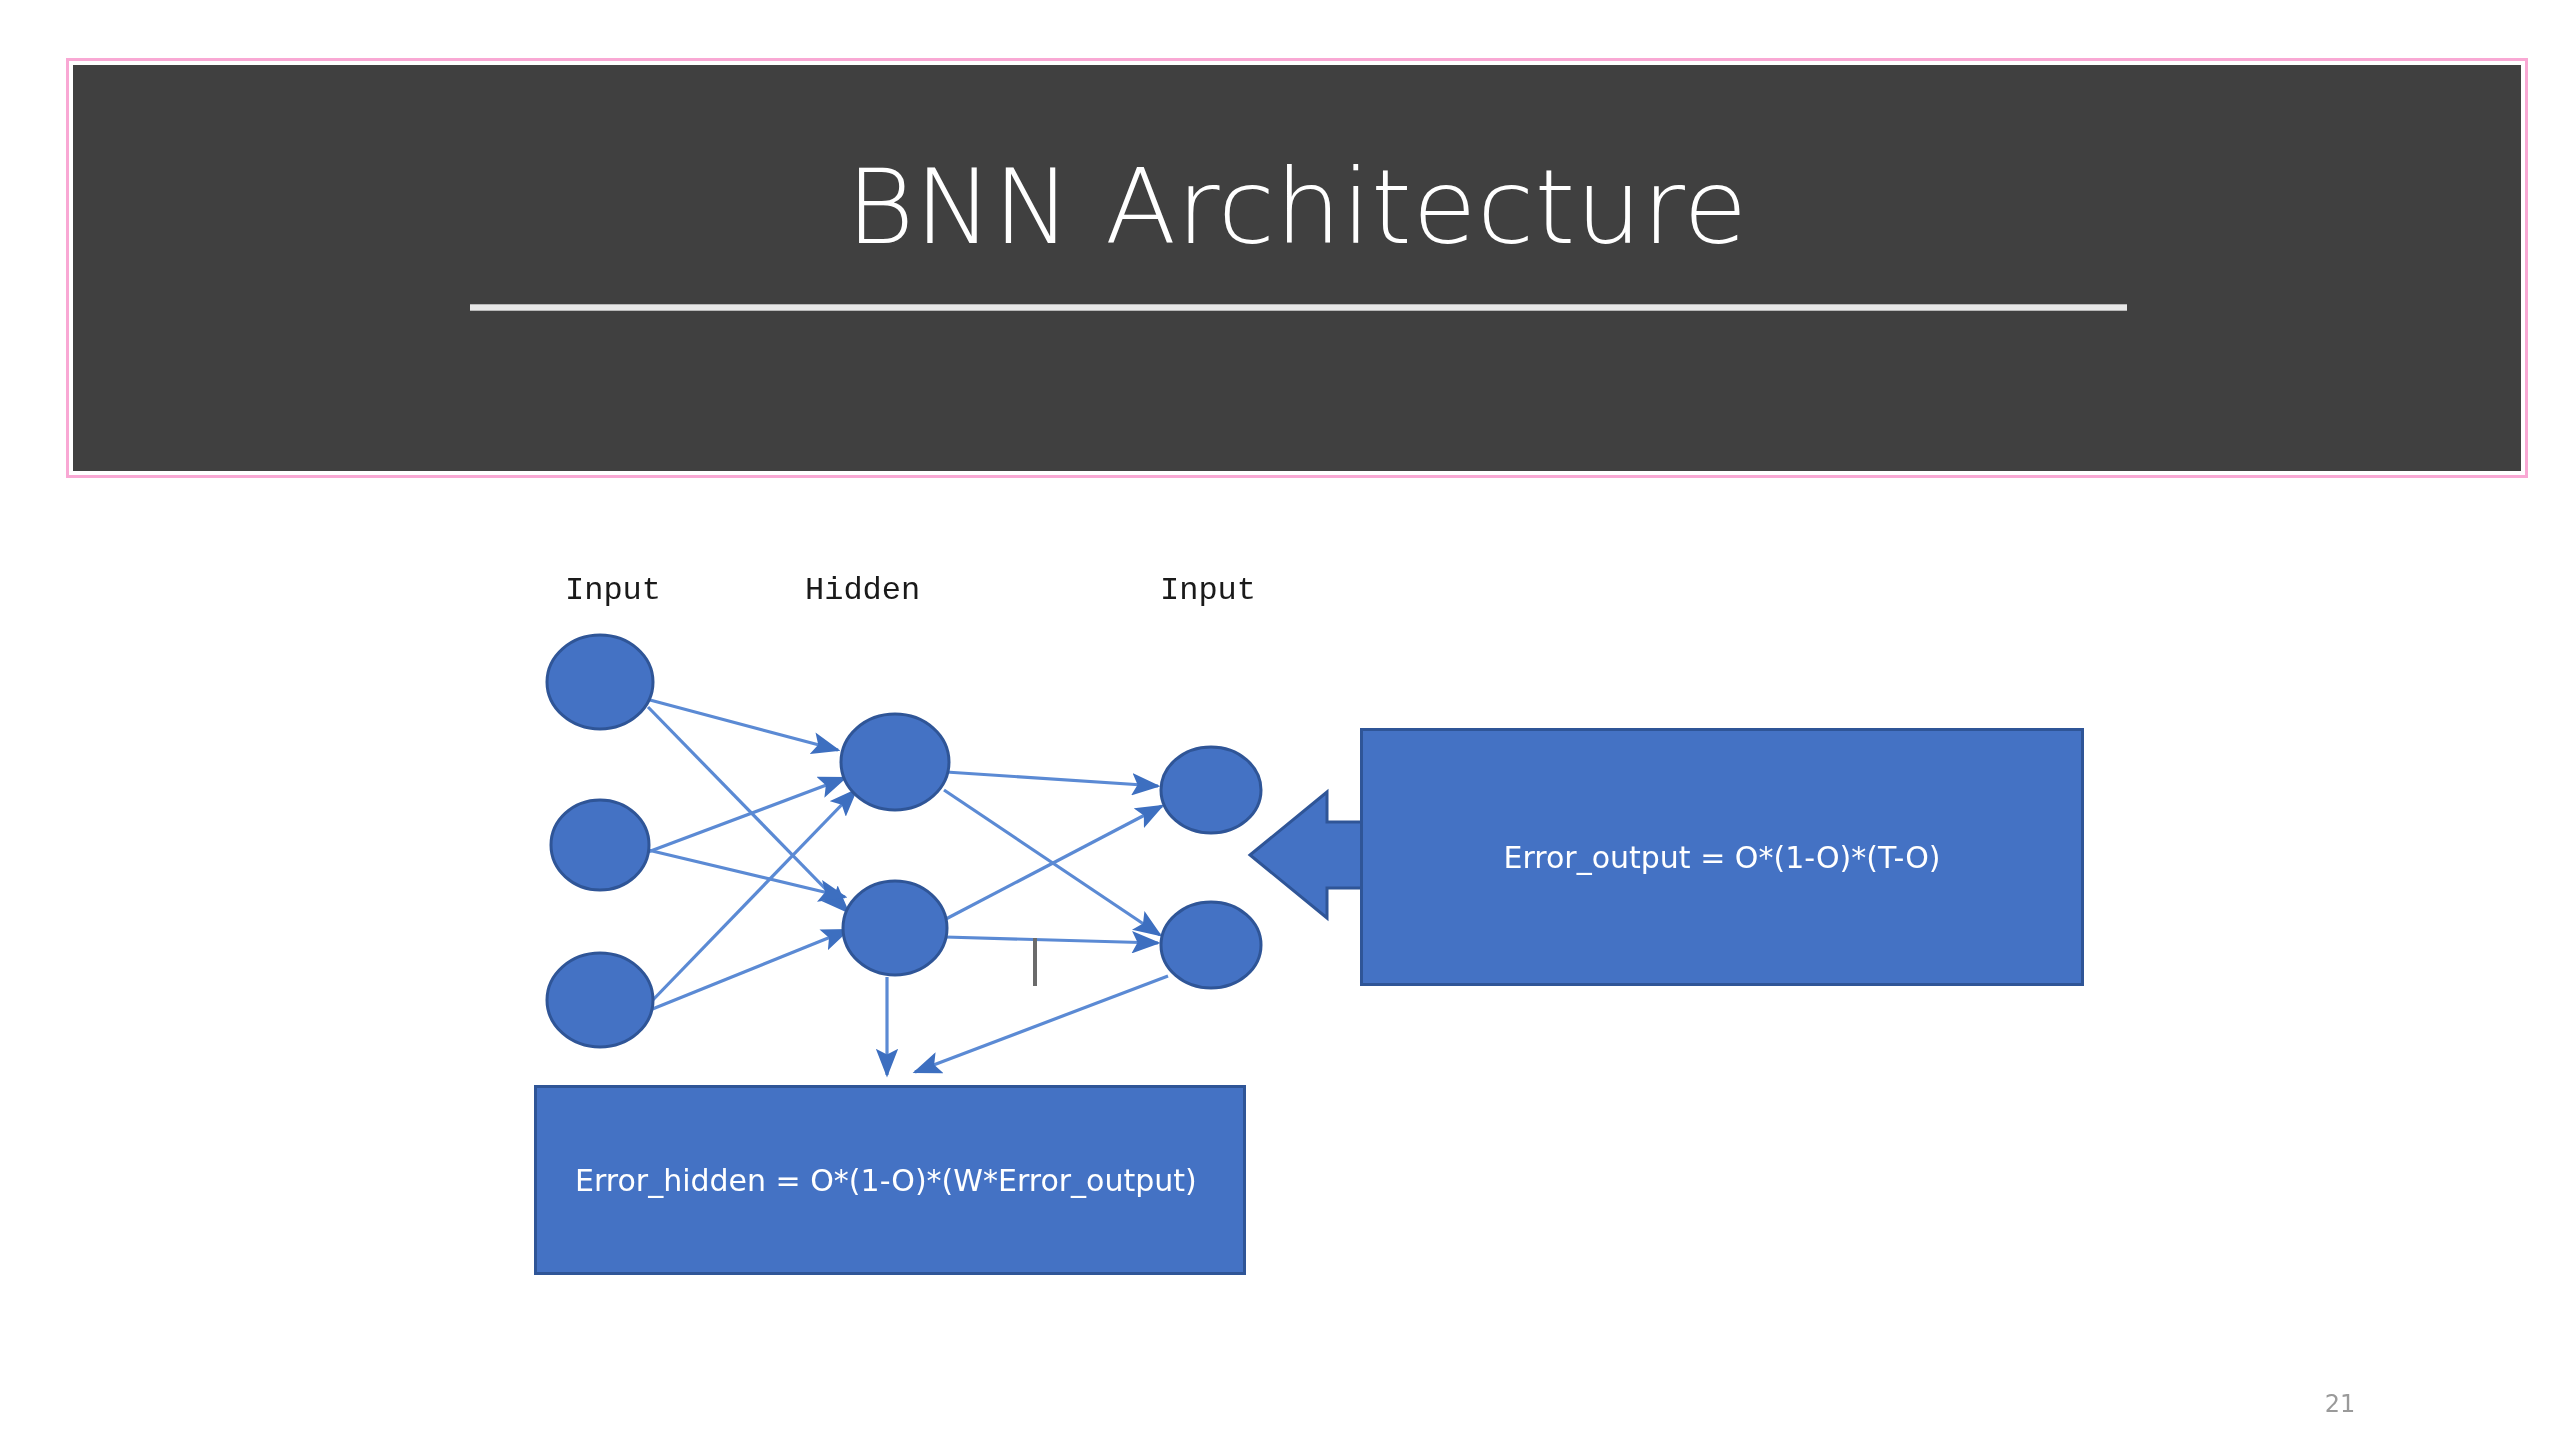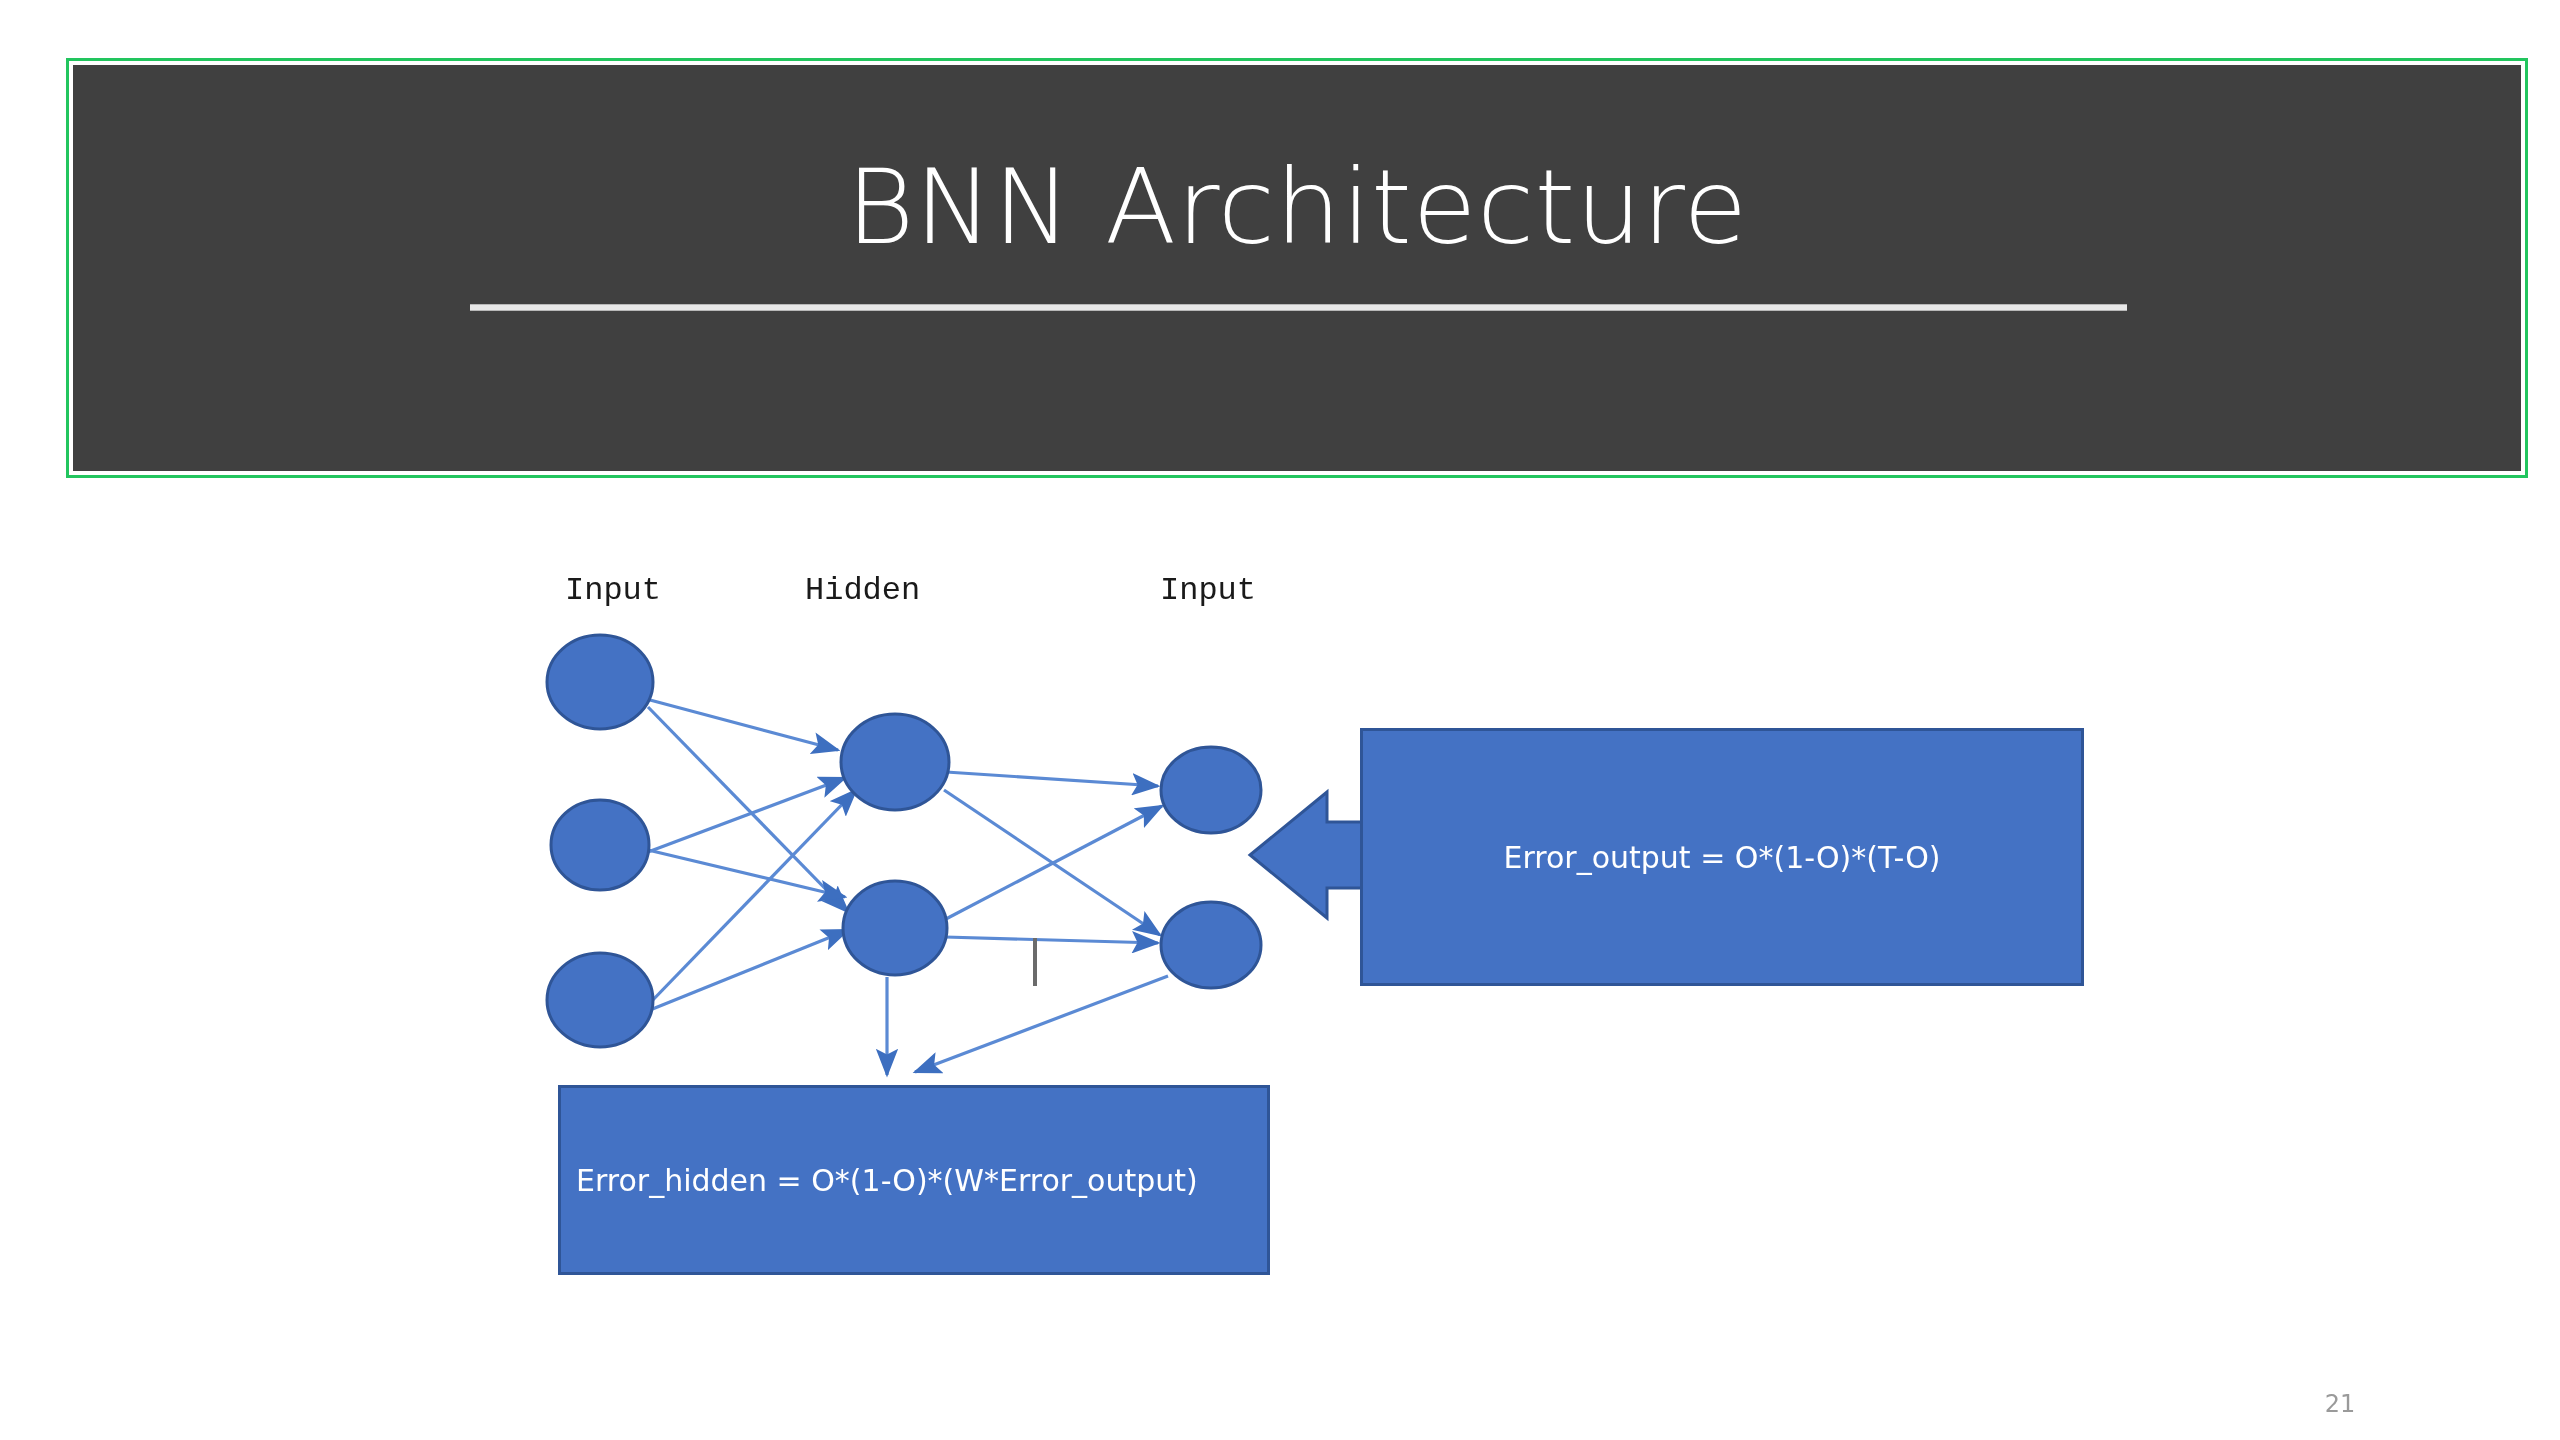--- a/index.html
+++ b/index.html
@@ -17,21 +17,21 @@
 
   
   #title-banner {
     position: absolute;
     left: 66px;
     top: 58px;
     width: 2462px;
     height: 420px;
     box-sizing: border-box;
     background: #404040;
-    border: 3px solid #22c55e;
+    border: 3px solid #f9a8d4;
     box-shadow: inset 0 0 0 4px #ffffff, inset 0 0 0 10px #404040;
   }
   #title-text {
     position: absolute;
     left: 0;
     right: 0;
     top: 92px;
     text-align: center;
     color: #ffffff;
     font-size: 104px;
@@ -94,22 +94,21 @@
     top: 728px;
     width: 724px;
     height: 258px;
   }
   #box-error-hidden {
     left: 534px;
     top: 1085px;
     width: 712px;
     height: 190px;
     justify-content: flex-start;
-    padding-left: 15px;
-    margin-left: 24px;
+    padding-left: 38px;
   }
 
   
   #page-number {
     position: absolute;
     left: 2300px;
     top: 1390px;
     width: 80px;
     text-align: center;
     color: #9a9a9a;

